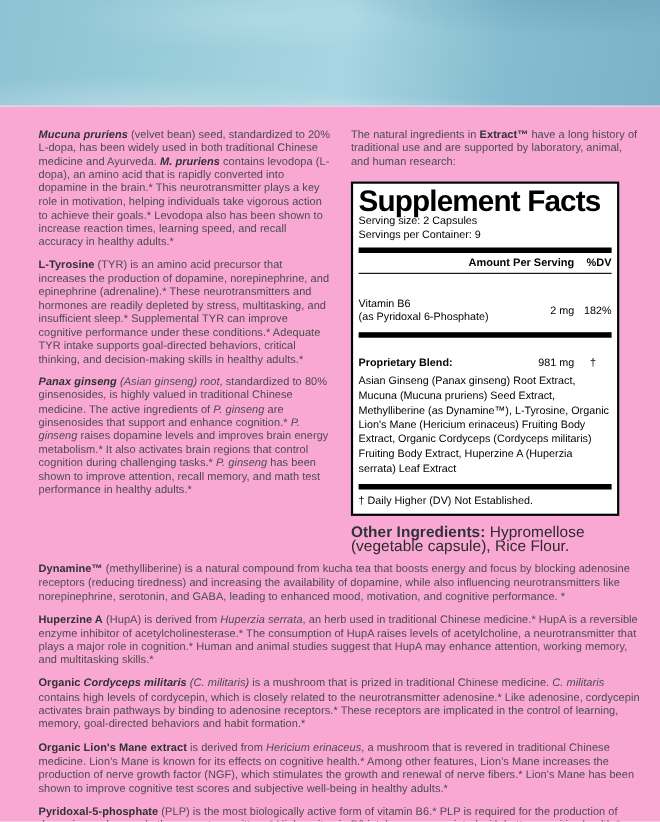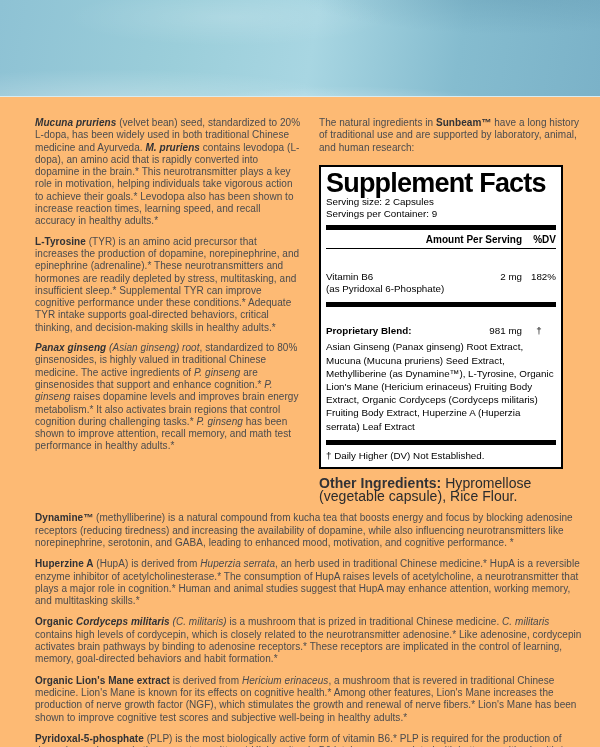--- a/index.html
+++ b/index.html
@@ -1,17 +1,17 @@
 <!DOCTYPE html>
 <html><head>
 <meta charset="utf-8">
 <style>
   html,body{margin:0;padding:0;background:#ffffff;}
   .page{
-    position:relative;width:600px;height:747px;overflow:hidden;background:#fdba74;
+    position:relative;width:600px;height:747px;overflow:hidden;background:#f9a8d4;
     font-family:"Liberation Sans","DejaVu Sans",sans-serif;
   }
   
   .hero{
     height:96px;width:100%;
     background:
       radial-gradient(55% 70% at 85% -10%, rgba(78,133,160,.30), rgba(78,133,160,0) 65%),
       radial-gradient(70% 60% at 18% 108%, rgba(255,255,255,.30), rgba(255,255,255,0) 60%),
       radial-gradient(55% 55% at 58% 120%, rgba(255,255,255,.40), rgba(255,255,255,0) 55%),
       radial-gradient(45% 50% at 38% 18%, rgba(255,255,255,.16), rgba(255,255,255,0) 60%),
@@ -40,21 +40,21 @@
   }
   .sf-title{font-size:27px;font-weight:bold;letter-spacing:-0.8px;line-height:26px;white-space:nowrap;}
   .sf-sub{font-size:9.8px;line-height:12.5px;}
   .sf-bar{height:5px;background:#000;margin:4px 0 3px 0;}
   .sf-head-row{
     display:flex;align-items:flex-end;font-weight:bold;font-size:10px;
     border-bottom:1.5px solid #000;padding:1px 0 3px 0;margin-bottom:20px;
   }
   .sf-head-amount{flex:1;text-align:right;}
   .sf-head-dv{width:34px;text-align:right;}
-  .sf-row{display:flex;align-items:flex-start;font-size:9.8px;line-height:12.5px;padding:2px 0;margin-top:16px;}
+  .sf-row{display:flex;align-items:center;font-size:9.8px;line-height:12.5px;padding:2px 0;margin-top:16px;}
   .sf-row-name{flex:1;}
   .sf-row-amt{width:52px;text-align:right;}
   .sf-row-dv{width:34px;text-align:right;}
   .sf-blend-row .sf-row-name{font-weight:bold;}
   .sf-dagger{text-align:center;}
   .sf-blend-list{font-size:9.8px;line-height:13.2px;padding:1px 0 3px 0;}
   .sf-footnote{font-size:9.8px;line-height:12px;padding:2px 0 1px 0;}
   .other-ing{color:#2a2b2d;font-size:14px;line-height:12.8px;}
   
   .bottom-section{margin-top:2px;}
@@ -70,21 +70,21 @@
 
     <div class="columns">
 
       <div class="col-left">
         <p class="body-p"><span class="seg-bi">Mucuna pruriens</span><span class="seg-r"> (velvet bean) seed, standardized to 20% L-dopa, has been widely used in both traditional Chinese medicine and Ayurveda. </span><span class="seg-bi">M. pruriens</span><span class="seg-r"> contains levodopa (L-dopa), an amino acid that is rapidly converted into dopamine in the brain.* This neurotransmitter plays a key role in motivation, helping individuals take vigorous action to achieve their goals.* Levodopa also has been shown to increase reaction times, learning speed, and recall accuracy in healthy adults.*</span></p>
         <p class="body-p"><span class="seg-b">L-Tyrosine</span><span class="seg-r"> (TYR) is an amino acid precursor that increases the production of dopamine, norepinephrine, and epinephrine (adrenaline).* These neurotransmitters and hormones are readily depleted by stress, multitasking, and insufficient sleep.* Supplemental TYR can improve cognitive performance under these conditions.* Adequate TYR intake supports goal-directed behaviors, critical thinking, and decision-making skills in healthy adults.*</span></p>
         <p class="body-p"><span class="seg-bi">Panax ginseng</span><span class="seg-i"> (Asian ginseng) root</span><span class="seg-r">, standardized to 80% ginsenosides, is highly valued in traditional Chinese medicine. The active ingredients of </span><span class="seg-i">P. ginseng</span><span class="seg-r"> are ginsenosides that support and enhance cognition.* </span><span class="seg-i">P. ginseng</span><span class="seg-r"> raises dopamine levels and improves brain energy metabolism.* It also activates brain regions that control cognition during challenging tasks.* </span><span class="seg-i">P. ginseng</span><span class="seg-r"> has been shown to improve attention, recall memory, and math test performance in healthy adults.*</span></p>
       </div>
 
       <div class="col-right">
-        <p class="body-p intro"><span class="seg-r">The natural ingredients in </span><span class="seg-b">Sunbeam™</span><span class="seg-r"> have a long history of traditional use and are supported by laboratory, animal, and human research:</span></p>
+        <p class="body-p intro"><span class="seg-r">The natural ingredients in </span><span class="seg-b">Extract™</span><span class="seg-r"> have a long history of traditional use and are supported by laboratory, animal, and human research:</span></p>
 
         <div class="sf-panel">
           <div class="sf-title">Supplement Facts</div>
           <div class="sf-sub">Serving size: 2 Capsules</div>
           <div class="sf-sub">Servings per Container: 9</div>
 
           <div class="sf-bar"></div>
 
           <div class="sf-head-row">
             <span class="sf-head-amount">Amount Per Serving</span>

